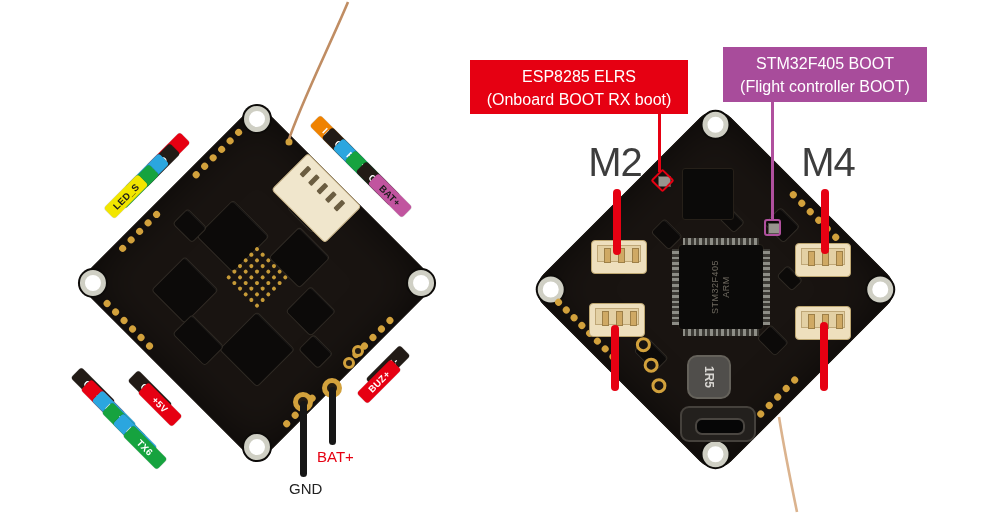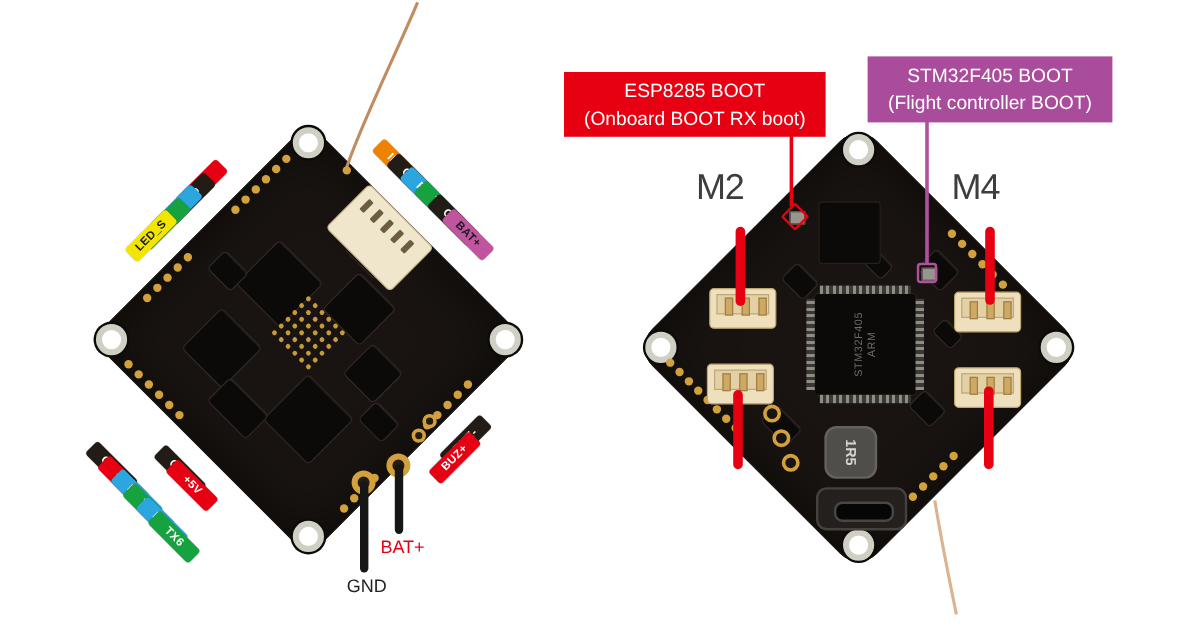--- a/index.html
+++ b/index.html
@@ -51,21 +51,21 @@
   .inductor{position:absolute;left:687px;top:355px;width:44px;height:44px;background:#504e4b;
     border:2px solid #65625b;border-radius:10px;z-index:22;display:flex;align-items:center;
     justify-content:center;box-sizing:border-box;}
   .inductor span{transform:rotate(90deg);font-weight:bold;font-size:12px;color:#d8d6d2;}
   .usb{position:absolute;left:680px;top:406px;width:76px;height:36px;background:#23201d;
     border:2px solid #45413c;border-radius:9px;z-index:23;box-sizing:border-box;}
   .usb-slot{position:absolute;left:13px;top:10px;width:46px;height:13px;background:#060606;
     border:2px solid #4a4641;border-radius:7px;}
   .tiny-btn{position:absolute;width:11px;height:9px;background:#98948e;border:1px solid #55524c;z-index:24;}
   
-  .m-label{position:absolute;width:70px;text-align:left;font-size:30px;color:#3d3d3d;
+  .m-label{position:absolute;width:70px;text-align:center;font-size:40px;color:#3d3d3d;
     z-index:45;letter-spacing:-1px;}
   .m-line{position:absolute;width:8px;border-radius:4px;z-index:44;}
   .leader{position:absolute;width:2.5px;z-index:30;}
   .boot-outline{position:absolute;width:17px;height:17px;border:2.5px solid;z-index:46;
     box-sizing:border-box;background:transparent;}
   #boot-esp-outline{left:654px;top:172px;transform:rotate(45deg);border-radius:2px;}
   #boot-stm-outline{left:764px;top:219px;border-radius:3px;}
   .callout{position:absolute;z-index:50;color:#ffffff;text-align:center;font-size:16px;
     line-height:23px;padding-top:5px;box-sizing:border-box;}
   #callout-esp{left:470px;top:60px;width:218px;height:54px;}
@@ -252,21 +252,21 @@
   </div>
 
   <div class="tiny-btn" style="left:658px;top:176px;"></div>
   <div class="tiny-btn" style="left:768px;top:223px;"></div>
   <div class="boot-outline" id="boot-esp-outline" style="border-color: rgb(230, 0, 18);"></div>
   <div class="boot-outline" id="boot-stm-outline" style="border-color: rgb(176, 80, 158);"></div>
   <div class="leader" style="left: 658px; top: 112px; height: 60px; background: rgb(230, 0, 18);"></div>
   <div class="leader" style="left: 771px; top: 100px; height: 120px; background: rgb(176, 80, 158);"></div>
 
   <div class="callout" id="callout-esp" style="background: rgb(230, 0, 18);">
-    <div>ESP8285 BOOT</div>
+    <div>ESP8285 ELRS</div>
     <div>(Onboard BOOT RX boot)</div>
   </div>
   <div class="callout" id="callout-stm" style="background: rgb(168, 76, 155);">
     <div>STM32F405 BOOT</div>
     <div>(Flight controller BOOT)</div>
   </div>
 
   <div class="m-label" style="left:580px;top:140px;">M2</div>
   <div class="m-label" style="left:793px;top:140px;">M4</div>
   <div class="m-line" style="left: 613px; top: 189px; height: 66px; background: rgb(230, 0, 18);"></div>

